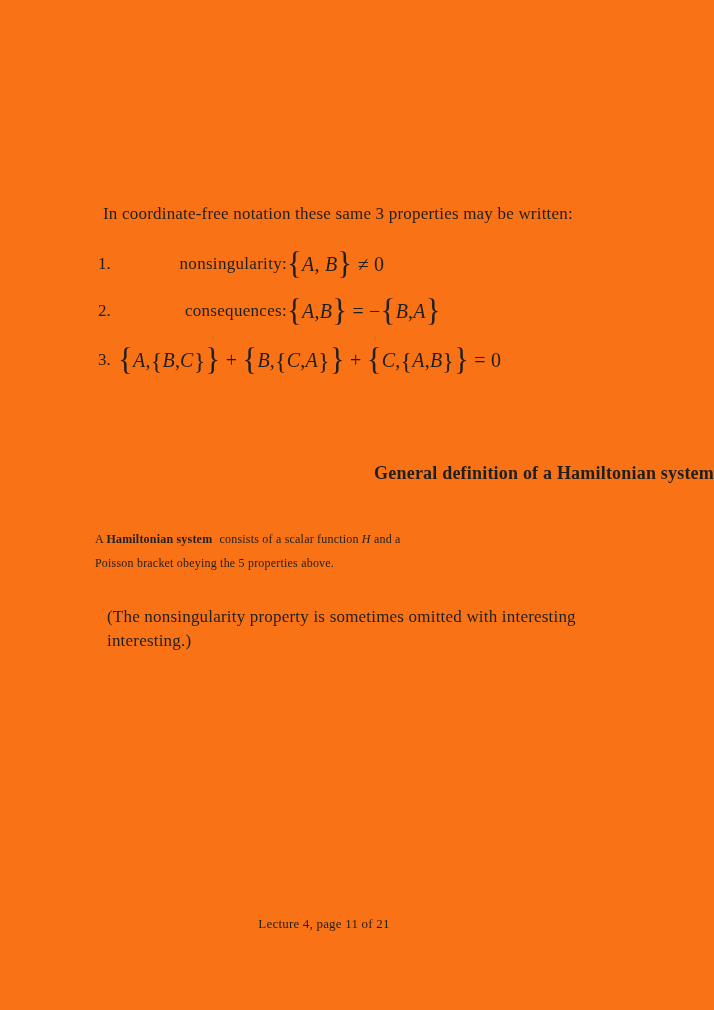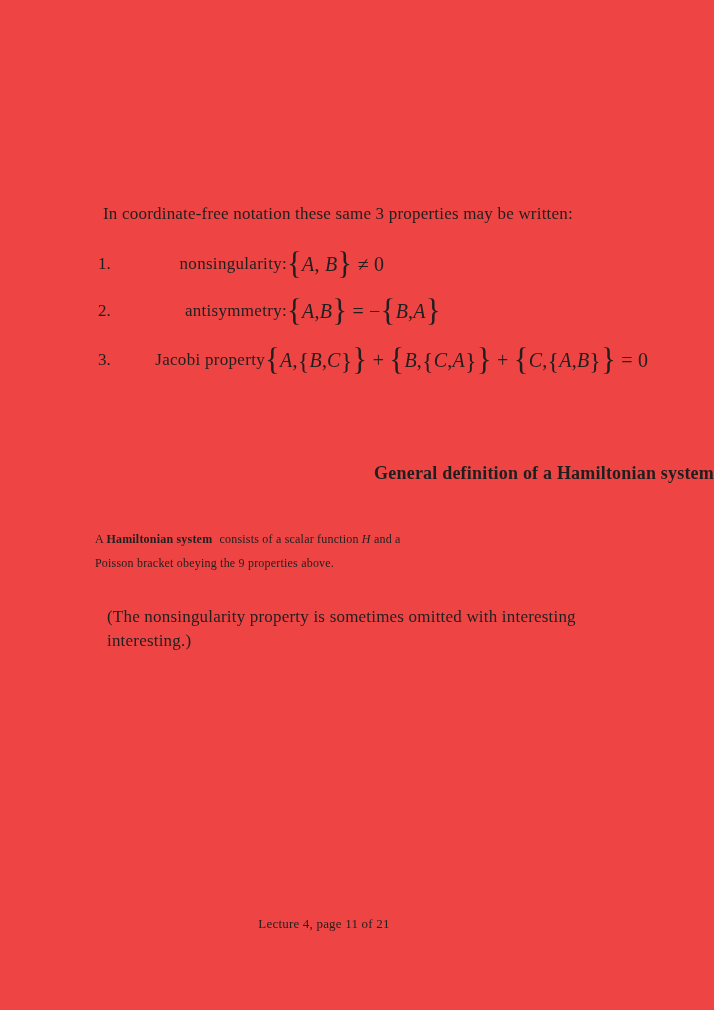--- a/index.html
+++ b/index.html
@@ -11,21 +11,21 @@
     width: 714px;
     height: 1010px;
     position: relative;
     overflow: hidden;
     font-family: "Liberation Serif", serif;
     color: #1f1f1f;
   }
   .page {
     position: absolute;
     inset: 0;
-    background: #ef4444;
+    background: #f97316;
   }
   .intro {
     position: absolute;
     left: 103px;
     top: 204px;
     margin: 0;
     font-size: 17px;
     letter-spacing: 0.2px;
     white-space: nowrap;
   }
@@ -120,31 +120,30 @@
   <p class="intro">In coordinate-free notation these same 3 properties may be written:</p>
 
   <div class="prop-row" id="prop-1">
     <span class="num">1.</span>
     <span class="label">nonsingularity:</span>
     <span class="formula"><span class="br br1">{</span><span class="mvar">A</span>, <span class="mvar">B</span><span class="br br1">}</span> ≠ 0</span>
   </div>
 
   <div class="prop-row" id="prop-2">
     <span class="num">2.</span>
-    <span class="label">antisymmetry:</span>
+    <span class="label">consequences:</span>
     <span class="formula"><span class="br br1">{</span><span class="mvar">A</span>,<span class="mvar">B</span><span class="br br1">}</span> = −<span class="br br1">{</span><span class="mvar">B</span>,<span class="mvar">A</span><span class="br br1">}</span></span>
   </div>
 
   <div class="prop-row" id="prop-3">
     <span class="num">3.</span>
-    <span class="label">Jacobi property</span>
     <span class="formula"><span class="br br1">{</span><span class="mvar">A</span>,<span class="br br2">{</span><span class="mvar">B</span>,<span class="mvar">C</span><span class="br br2">}</span><span class="br br1">}</span> + <span class="br br1">{</span><span class="mvar">B</span>,<span class="br br2">{</span><span class="mvar">C</span>,<span class="mvar">A</span><span class="br br2">}</span><span class="br br1">}</span> + <span class="br br1">{</span><span class="mvar">C</span>,<span class="br br2">{</span><span class="mvar">A</span>,<span class="mvar">B</span><span class="br br2">}</span><span class="br br1">}</span> = 0</span>
   </div>
 
   <h2 class="heading">General definition of a Hamiltonian system</h2>
 
-  <p class="para"><span>A </span><span class="bold-term">Hamiltonian system</span><span> consists of a scalar function </span><span class="ivar">H</span><span> and a</span><br><span>Poisson bracket obeying the 9 properties above.</span></p>
+  <p class="para"><span>A </span><span class="bold-term">Hamiltonian system</span><span> consists of a scalar function </span><span class="ivar">H</span><span> and a</span><br><span>Poisson bracket obeying the 5 properties above.</span></p>
 
   <p class="note"><span>(The nonsingularity property is sometimes omitted with interesting</span><br><span>interesting.)</span></p>
 
   <div class="footer">Lecture 4, page 11 of 21</div>
 
 </div>
 
 </body></html>

